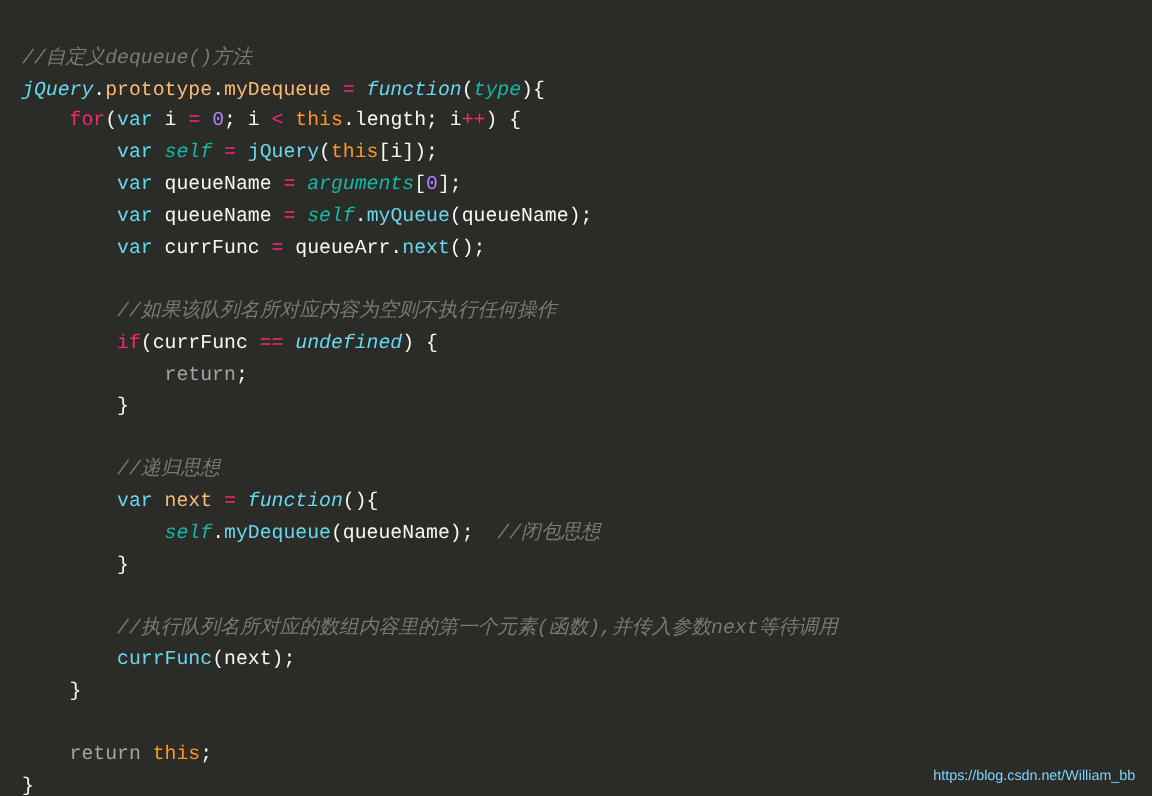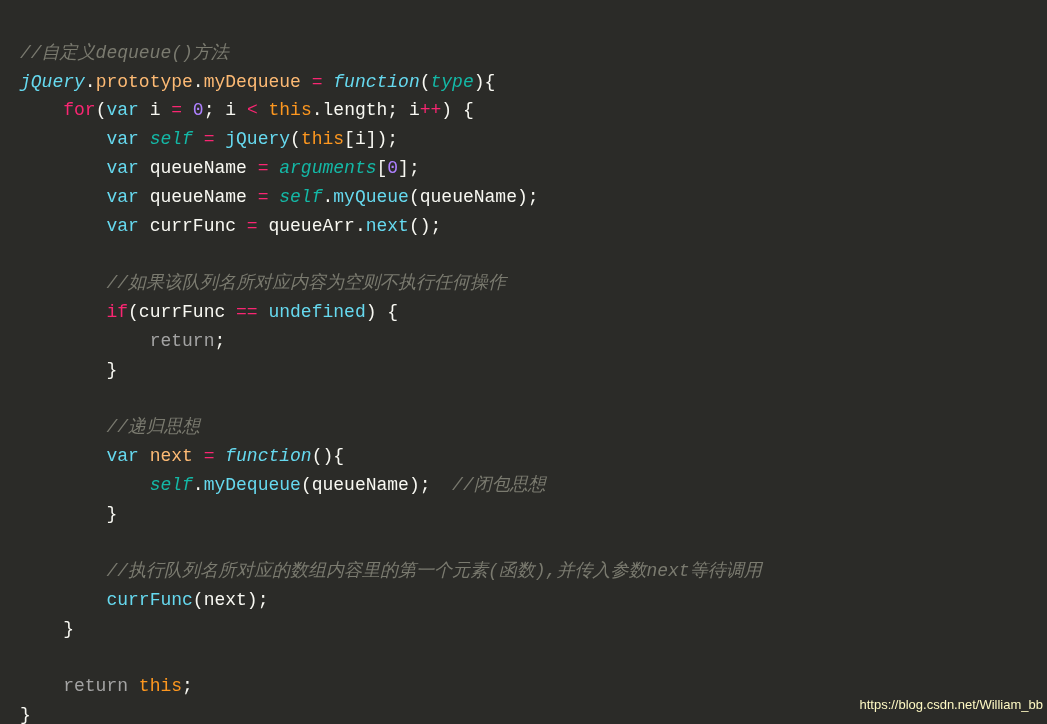--- a/index.html
+++ b/index.html
@@ -28,28 +28,28 @@
     .keyword-return { color: #a3a3a3; }
     .keyword-if { color: #f92672; }
     .function-kw { color: #66d9ef; font-style: italic; margin-top: 46px; }
     .identifier { color: #f8f8f2; }
     .variable { color: #14b8a6; font-style: italic; }
     .property { color: #fdba74; }
     .method { color: #66d9ef; }
     .punct { color: #f8f8f2; }
     .operator { color: #f92672; }
     .number { color: #ae81ff; }
-    .undefined { color: #66d9ef; }
+    .undefined { color: #66d9ef; font-style: italic; }
     .this { color: #fd971f; }
     .jquery { color: #66d9ef; font-style: italic; }
     .watermark {
       position: absolute;
       bottom: 8px;
-      right: 4px;
-      color: #fef9c3;
+      right: 15px;
+      color: #7dd3fc;
       font-size: 13px;
       font-family: sans-serif;
       text-align: center;
     }
   </style>
 </head>
 <body>
 
 <div class="code-container">
 <span class="comment">//自定义dequeue()方法</span>

